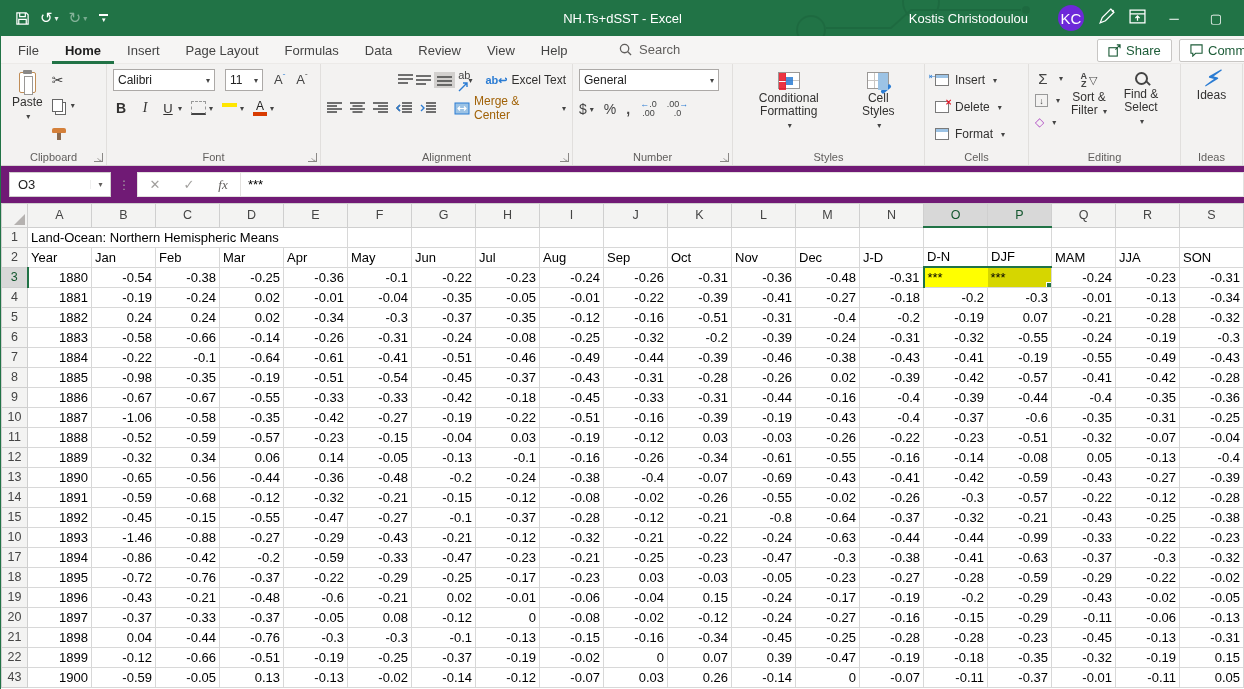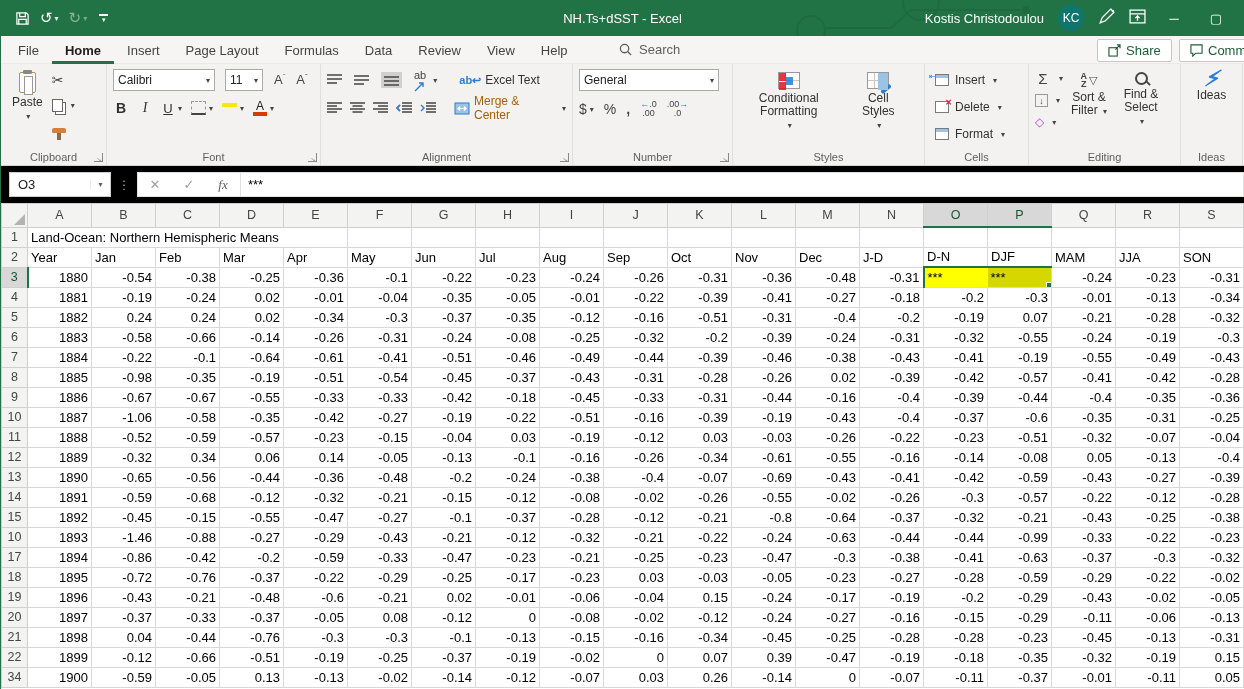--- a/index.html
+++ b/index.html
@@ -14,22 +14,22 @@
   .qat-btn { display:flex; align-items:center; color:#fff; font-size:15px; padding:2px 4px; cursor:default; }
   .qat-btn svg { display:block; }
   .caret { font-size:8px; margin-left:2px; color:#e3efe8; }
   .dim { opacity:.45; }
   .qat-custom { display:flex; flex-direction:column; align-items:center; margin-left:6px; }
   .qat-custom .bar { width:9px; height:2px; background:#fff; margin-bottom:2px; }
   .qat-custom .c { font-size:7px; line-height:4px; color:#fff; }
   .tb-title { position:absolute; left:0; right:0; text-align:center; font-size:13px; color:#fff; pointer-events:none; }
   .tb-right { position:absolute; right:0; top:0; height:36px; display:flex; align-items:center; gap:14px; padding-right:14px; }
   .tb-user { font-size:13px; }
-  .avatar { width:26px; height:26px; border-radius:50%; background:#0f766e; color:#fff; font-size:12px;
-            display:flex; align-items:center; justify-content:center; }
+  .avatar { width:26px; height:26px; border-radius:50%; background:#6d28d9; color:#fff; font-size:15px;
+            display:flex; align-items:center; justify-content:center;margin-left:16px; }
   .winbtn { color:#fff; font-size:13px; width:28px; text-align:center; }
   .deco { position:absolute; left:770px; top:0; width:330px; height:36px; opacity:.14; pointer-events:none; }
 
   
   .menubar { height:28px; background:#f6f5f4; display:flex; align-items:center; position:relative;
              border-bottom:1px solid #eceae8; }
   .mtab { font-size:13px; color:#444; padding:5px 13px 4px; height:28px; display:flex; align-items:center; }
   .mtab.active { color:#1e1e1e; font-weight:700; box-shadow:inset 0 -3px 0 #217346; }
   .mb-search { position:absolute; left:618px; display:flex; align-items:center; gap:7px; color:#605e5c; font-size:13px; }
   .mb-btn { position:absolute; top:3px; height:23px; display:flex; align-items:center; gap:5px; background:#fff;
@@ -108,21 +108,21 @@
   .fill-dn { color:#444; border:1px solid #999; font-size:9px; width:13px; height:13px; line-height:12px; text-align:center; }
   .clear-ic { color:#b14fc5; font-size:12px; }
   .sortaz { font-size:9px; line-height:8px; color:#444; font-weight:700; }
   .funnel { color:#444; font-size:11px; }
   .mag { width:13px; height:13px; border:2px solid #444; border-radius:50%; position:relative; }
   .mag:after { content:""; position:absolute; width:6px; height:2px; background:#444; transform:rotate(45deg); right:-5px; bottom:-1px; }
   .bolt { color:#2b7cd3; font-size:22px; font-weight:700; font-style:italic; }
   .two-line { width:72px; }
 
   
-  .fbar { height:38px; background:#000000; display:flex; align-items:center; padding:0 0 0 8px; border-bottom:1px solid #cfcfcf; }
+  .fbar { height:38px; background:#701a75; display:flex; align-items:center; padding:0 0 0 8px; border-bottom:1px solid #cfcfcf; }
   .namebox { width:102px; height:25px; background:#fff; border:1px solid #d0cecd; display:flex; align-items:center;
              font-size:13px; color:#222; }
   .namebox .nb-val { flex:1; padding-left:8px; }
   .namebox .nb-drop { width:20px; text-align:center; color:#605e5c; font-size:8px; border-left:1px solid #eee; }
   .fdots { color:#a6a4a2; font-size:12px; padding:0 7px; }
   .fstrip { flex:1; height:25px; background:#fff; border:1px solid #e3e1df; display:flex; align-items:center; }
   .fbtn { width:34px; text-align:center; font-size:13px; color:#a19f9d; }
   .fbtn.fx { font-family:"Liberation Serif", serif; font-style:italic; color:#605e5c; }
   .fvalue { flex:1; border-left:1px solid #e3e1df; height:100%; display:flex; align-items:center;
             padding-left:7px; font-size:13px; color:#000; }
@@ -280,21 +280,21 @@
         <span class="fill-ic"><span class="can"></span><span class="ubar-y" style="display:block;"></span></span>
           <span class="caret g" style="margin-left:-6px;">▾</span>
         <span class="fcol-ic">A<span class="ubar-r" style="display:block;"></span></span>
           <span class="caret g" style="margin-left:-6px;">▾</span>
       </div>
       <div class="rgroup-label">Font</div>
       <div class="launcher"></div>
     </div>
 
     <div class="rgroup" style="width:252px;">
-      <div class="smallrow al" style="gap:12px;">
+      <div class="smallrow al" style="gap:3px;justify-content:flex-end;">
         <span>
             <svg width="15" height="12" viewBox="0 0 15 12">
               <path d="M0 1 h15 M0 5 h15 M0 9 h10" stroke="#444" stroke-width="1.6"></path>
             </svg>
           </span>
         <span>
             <svg width="15" height="12" viewBox="0 0 15 12">
               <path d="M0 2 h15 M0 6 h15 M0 10 h10" stroke="#444" stroke-width="1.6"></path>
             </svg>
           </span>
@@ -988,21 +988,21 @@
             <td class="cell num">0.39</td>
             <td class="cell num">-0.47</td>
             <td class="cell num">-0.19</td>
             <td class="cell num">-0.18</td>
             <td class="cell num">-0.35</td>
             <td class="cell num">-0.32</td>
             <td class="cell num">-0.19</td>
             <td class="cell num">0.15</td>
           </tr>
           <tr>
-            <td class="rowhdr">34</td>
+            <td class="rowhdr">43</td>
             <td class="cell num">1900</td>
             <td class="cell num">-0.59</td>
             <td class="cell num">-0.05</td>
             <td class="cell num">0.13</td>
             <td class="cell num">-0.13</td>
             <td class="cell num">-0.02</td>
             <td class="cell num">-0.14</td>
             <td class="cell num">-0.12</td>
             <td class="cell num">-0.07</td>
             <td class="cell num">0.03</td>

